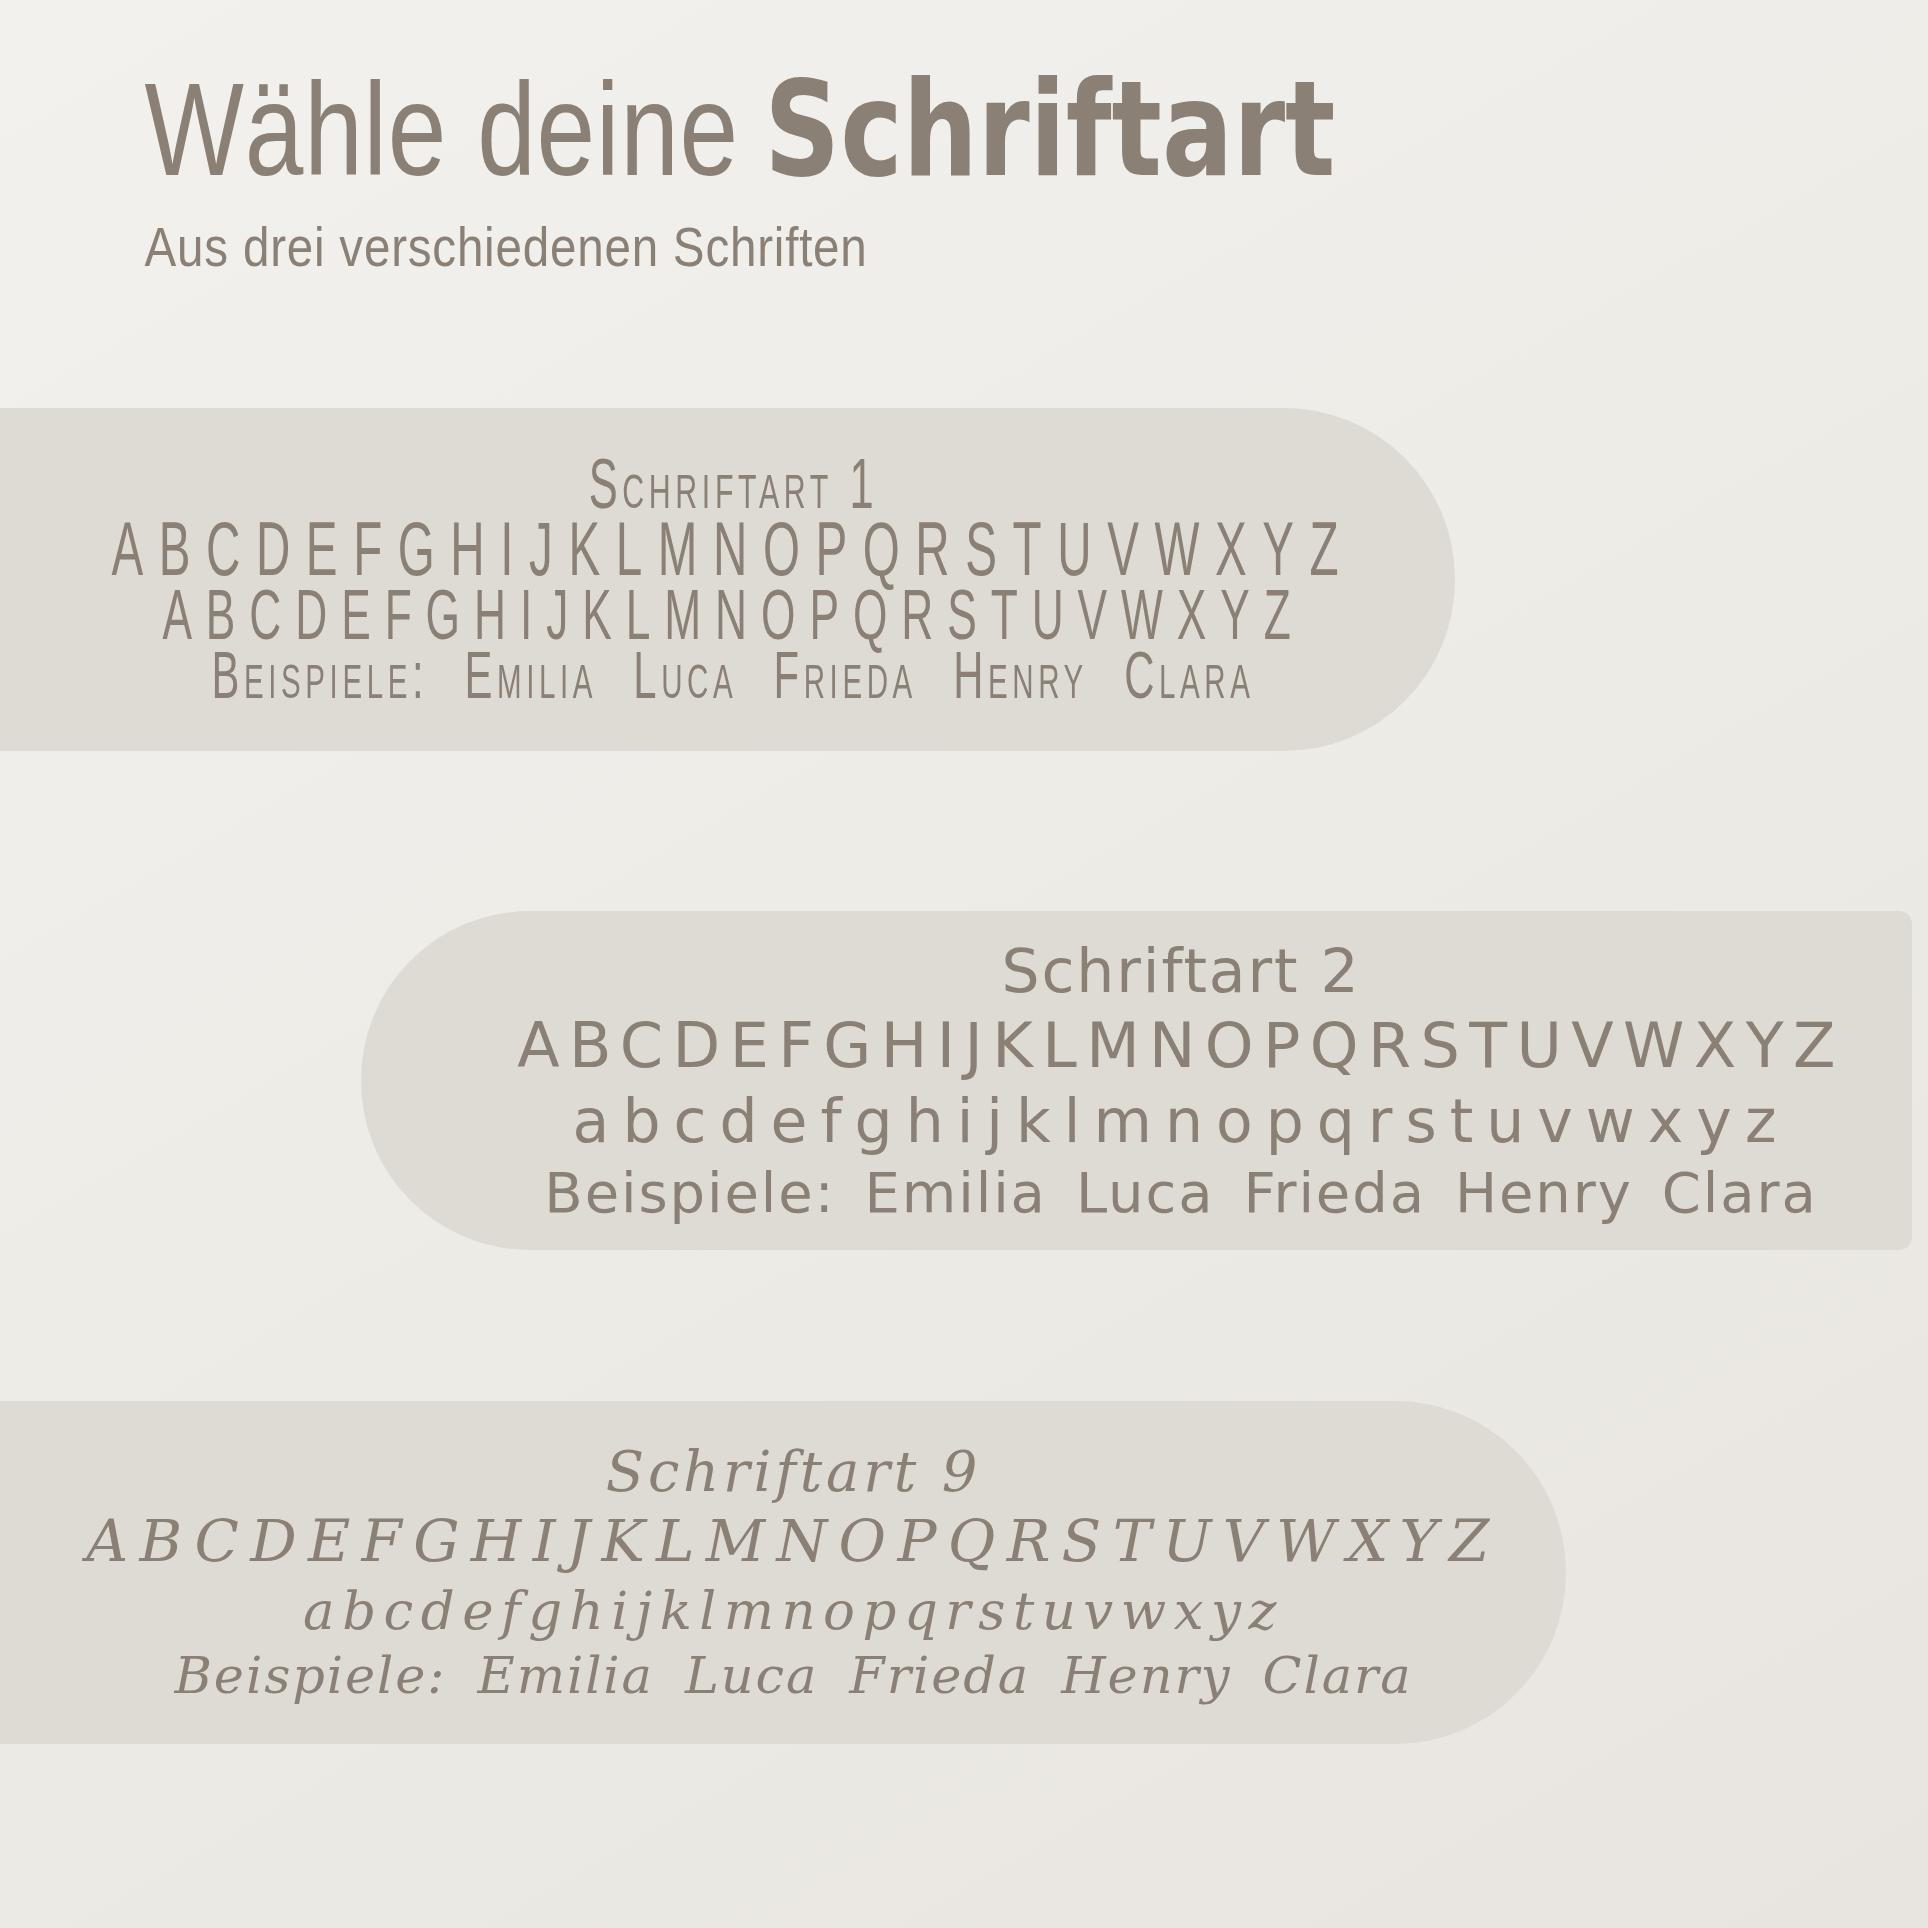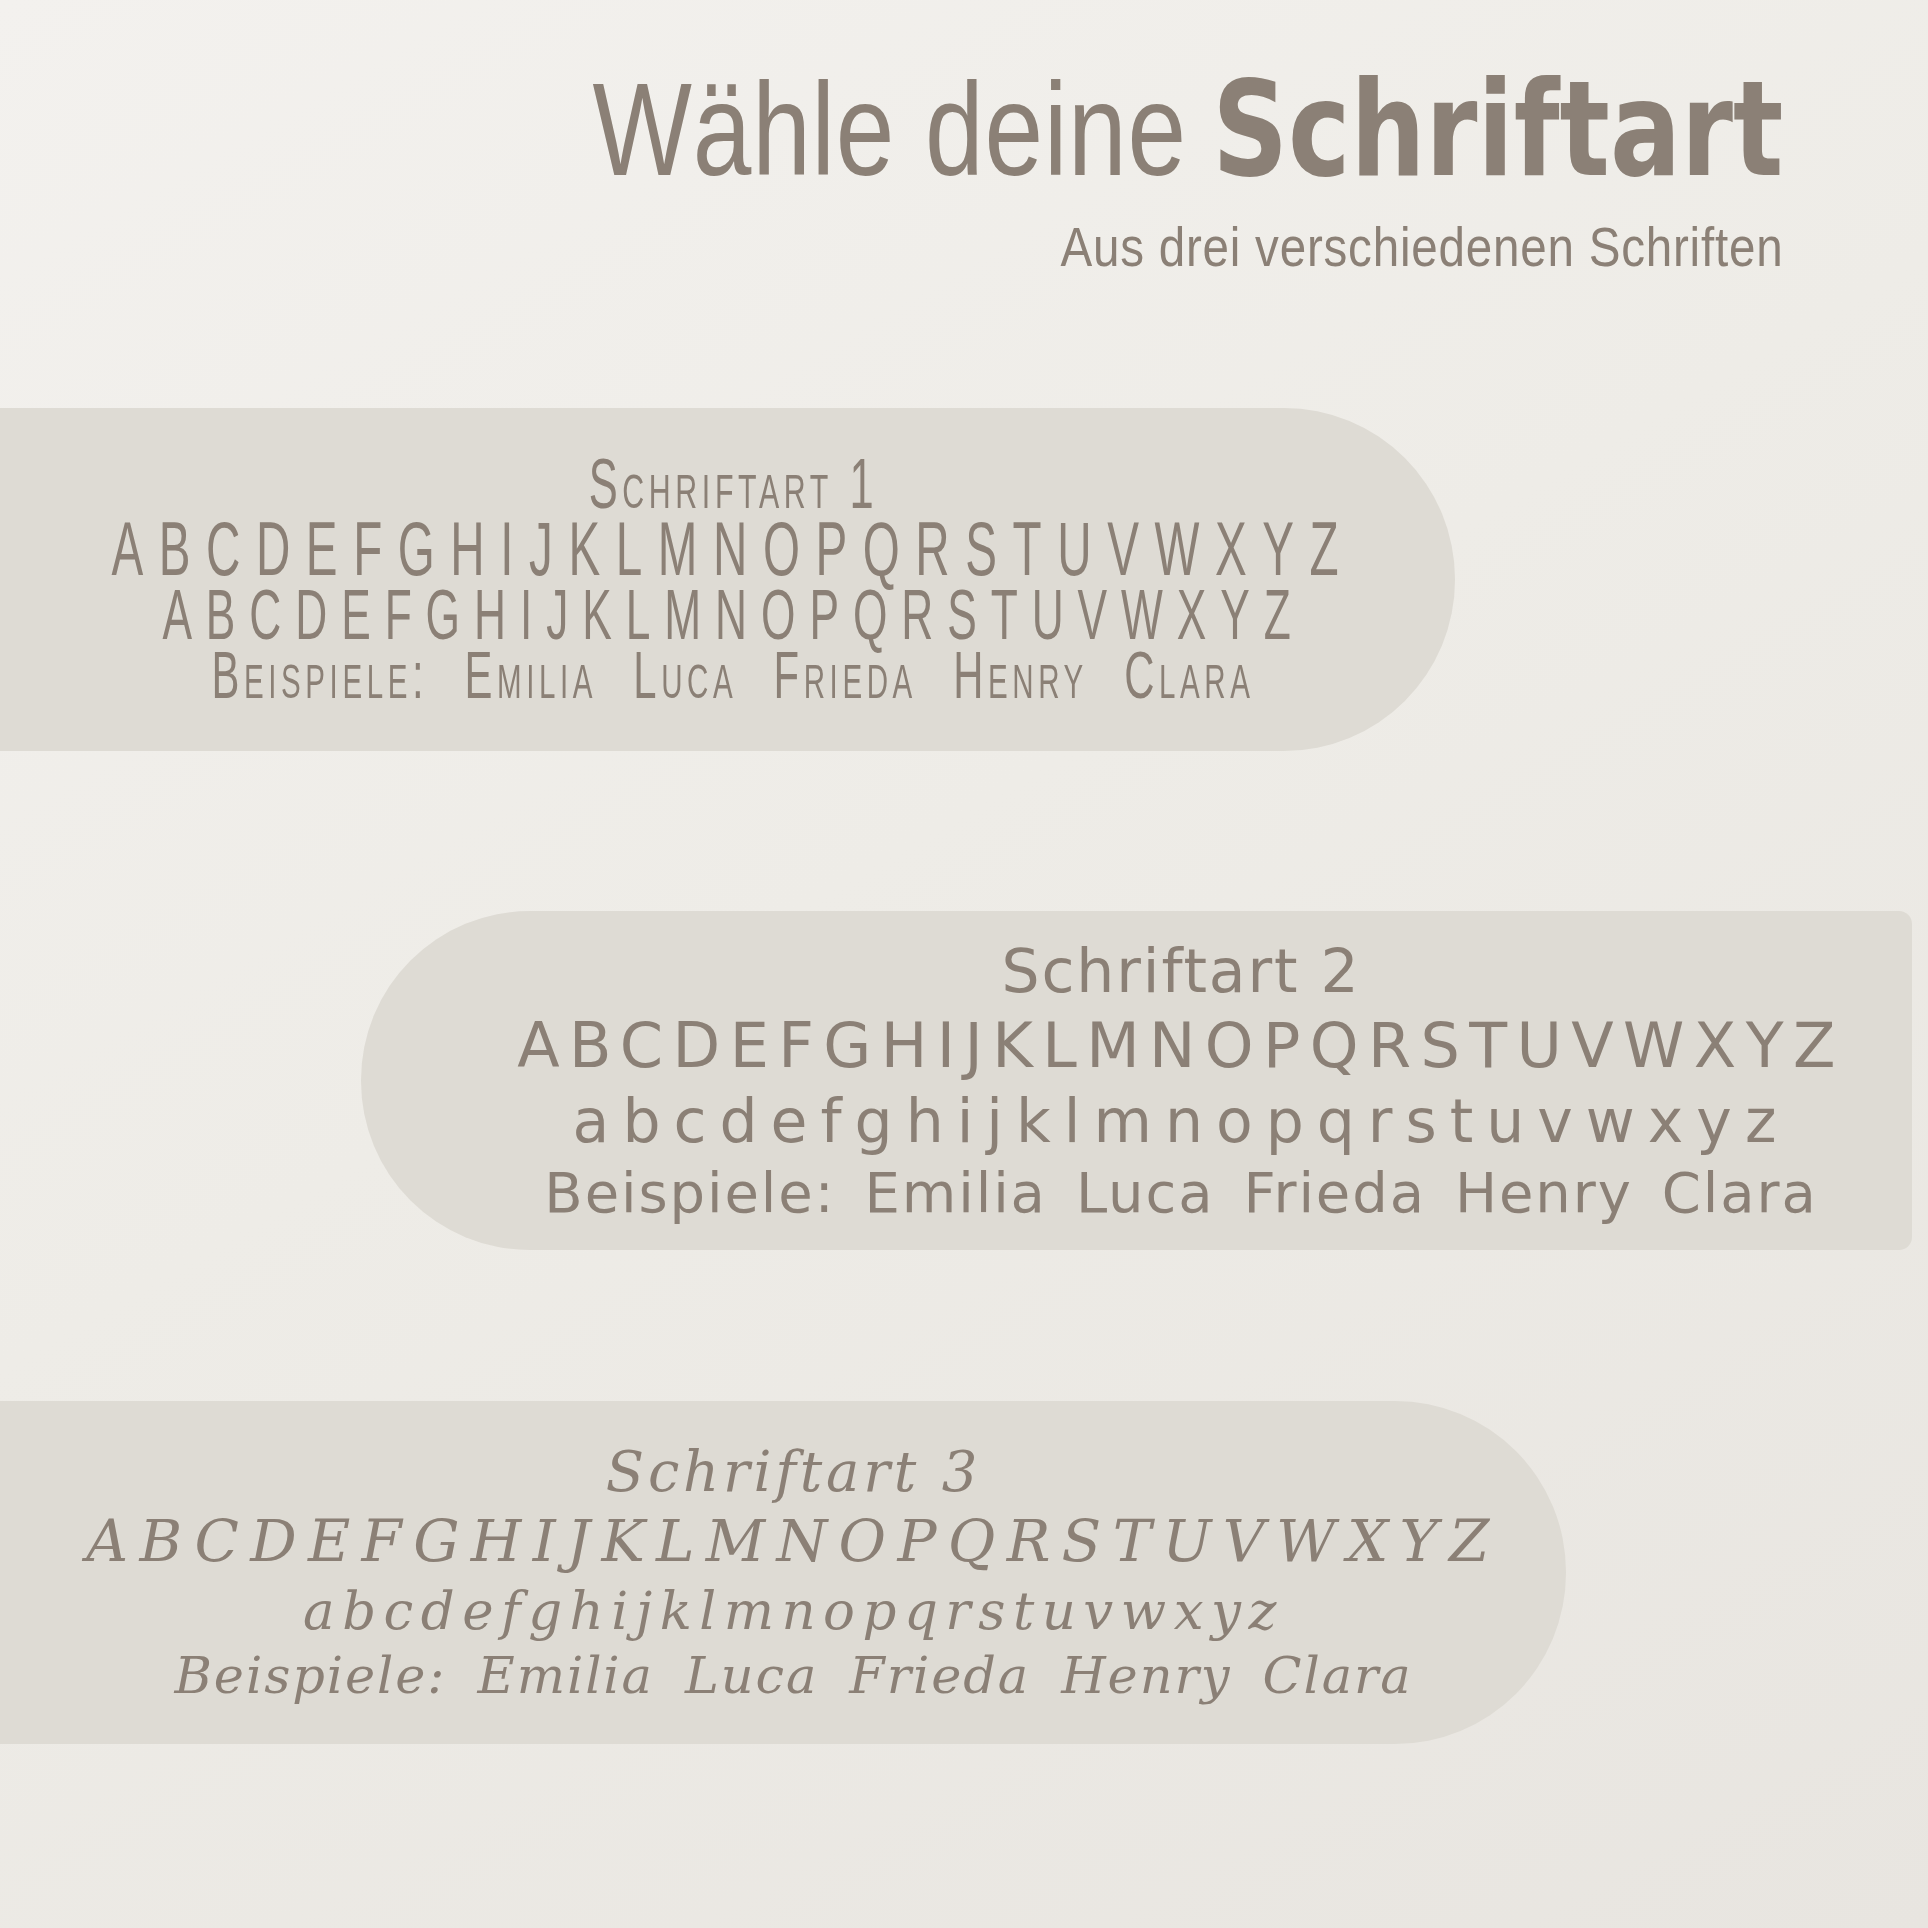--- a/index.html
+++ b/index.html
@@ -5,21 +5,21 @@
   * { margin:0; padding:0; box-sizing:border-box; }
   html,body { width:1928px; height:1928px; overflow:hidden; }
   body {
     position:relative;
     font-family:"Liberation Sans", sans-serif;
     color:var(--ink,#8b8076);
     background:linear-gradient(150deg, var(--bg-top,#f3f1ee) 0%, #eeece7 45%, var(--bg-bottom,#e8e5e0) 100%);
   }
 
   
-  .header { position:absolute; top:58px; left:0; width:1928px; text-align:right; }
+  .header { position:absolute; top:58px; left:0; width:1928px; text-align:left; }
   .title {
     font-size:124px; line-height:1.15; font-weight:400;
     transform:scale(0.85,1.06); transform-origin:50% 50%;
     white-space:nowrap; letter-spacing:0.9px;
   }
   .title .bold {
     font-family:"DejaVu Sans", sans-serif; font-weight:700; margin-left:0.24em; letter-spacing:0;
   }
   .subtitle {
     margin-top:13px; font-size:56px; font-weight:400; letter-spacing:0.9px;
@@ -77,20 +77,20 @@
   </section>
 
   <section class="panel" id="panel2">
     <div class="heading f2">Schriftart 2</div>
     <div class="upper f2">ABCDEFGHIJKLMNOPQRSTUVWXYZ</div>
     <div class="lower f2">abcdefghijklmnopqrstuvwxyz</div>
     <div class="examples f2">Beispiele: Emilia Luca Frieda Henry Clara</div>
   </section>
 
   <section class="panel" id="panel3">
-    <div class="heading f3">Schriftart 3</div>
+    <div class="heading f3">Schriftart 9</div>
     <div class="upper f3">ABCDEFGHIJKLMNOPQRSTUVWXYZ</div>
     <div class="lower f3">abcdefghijklmnopqrstuvwxyz</div>
     <div class="examples f3">Beispiele: Emilia Luca Frieda Henry Clara</div>
   </section>
 
 </main>
 
 
 </body></html>

